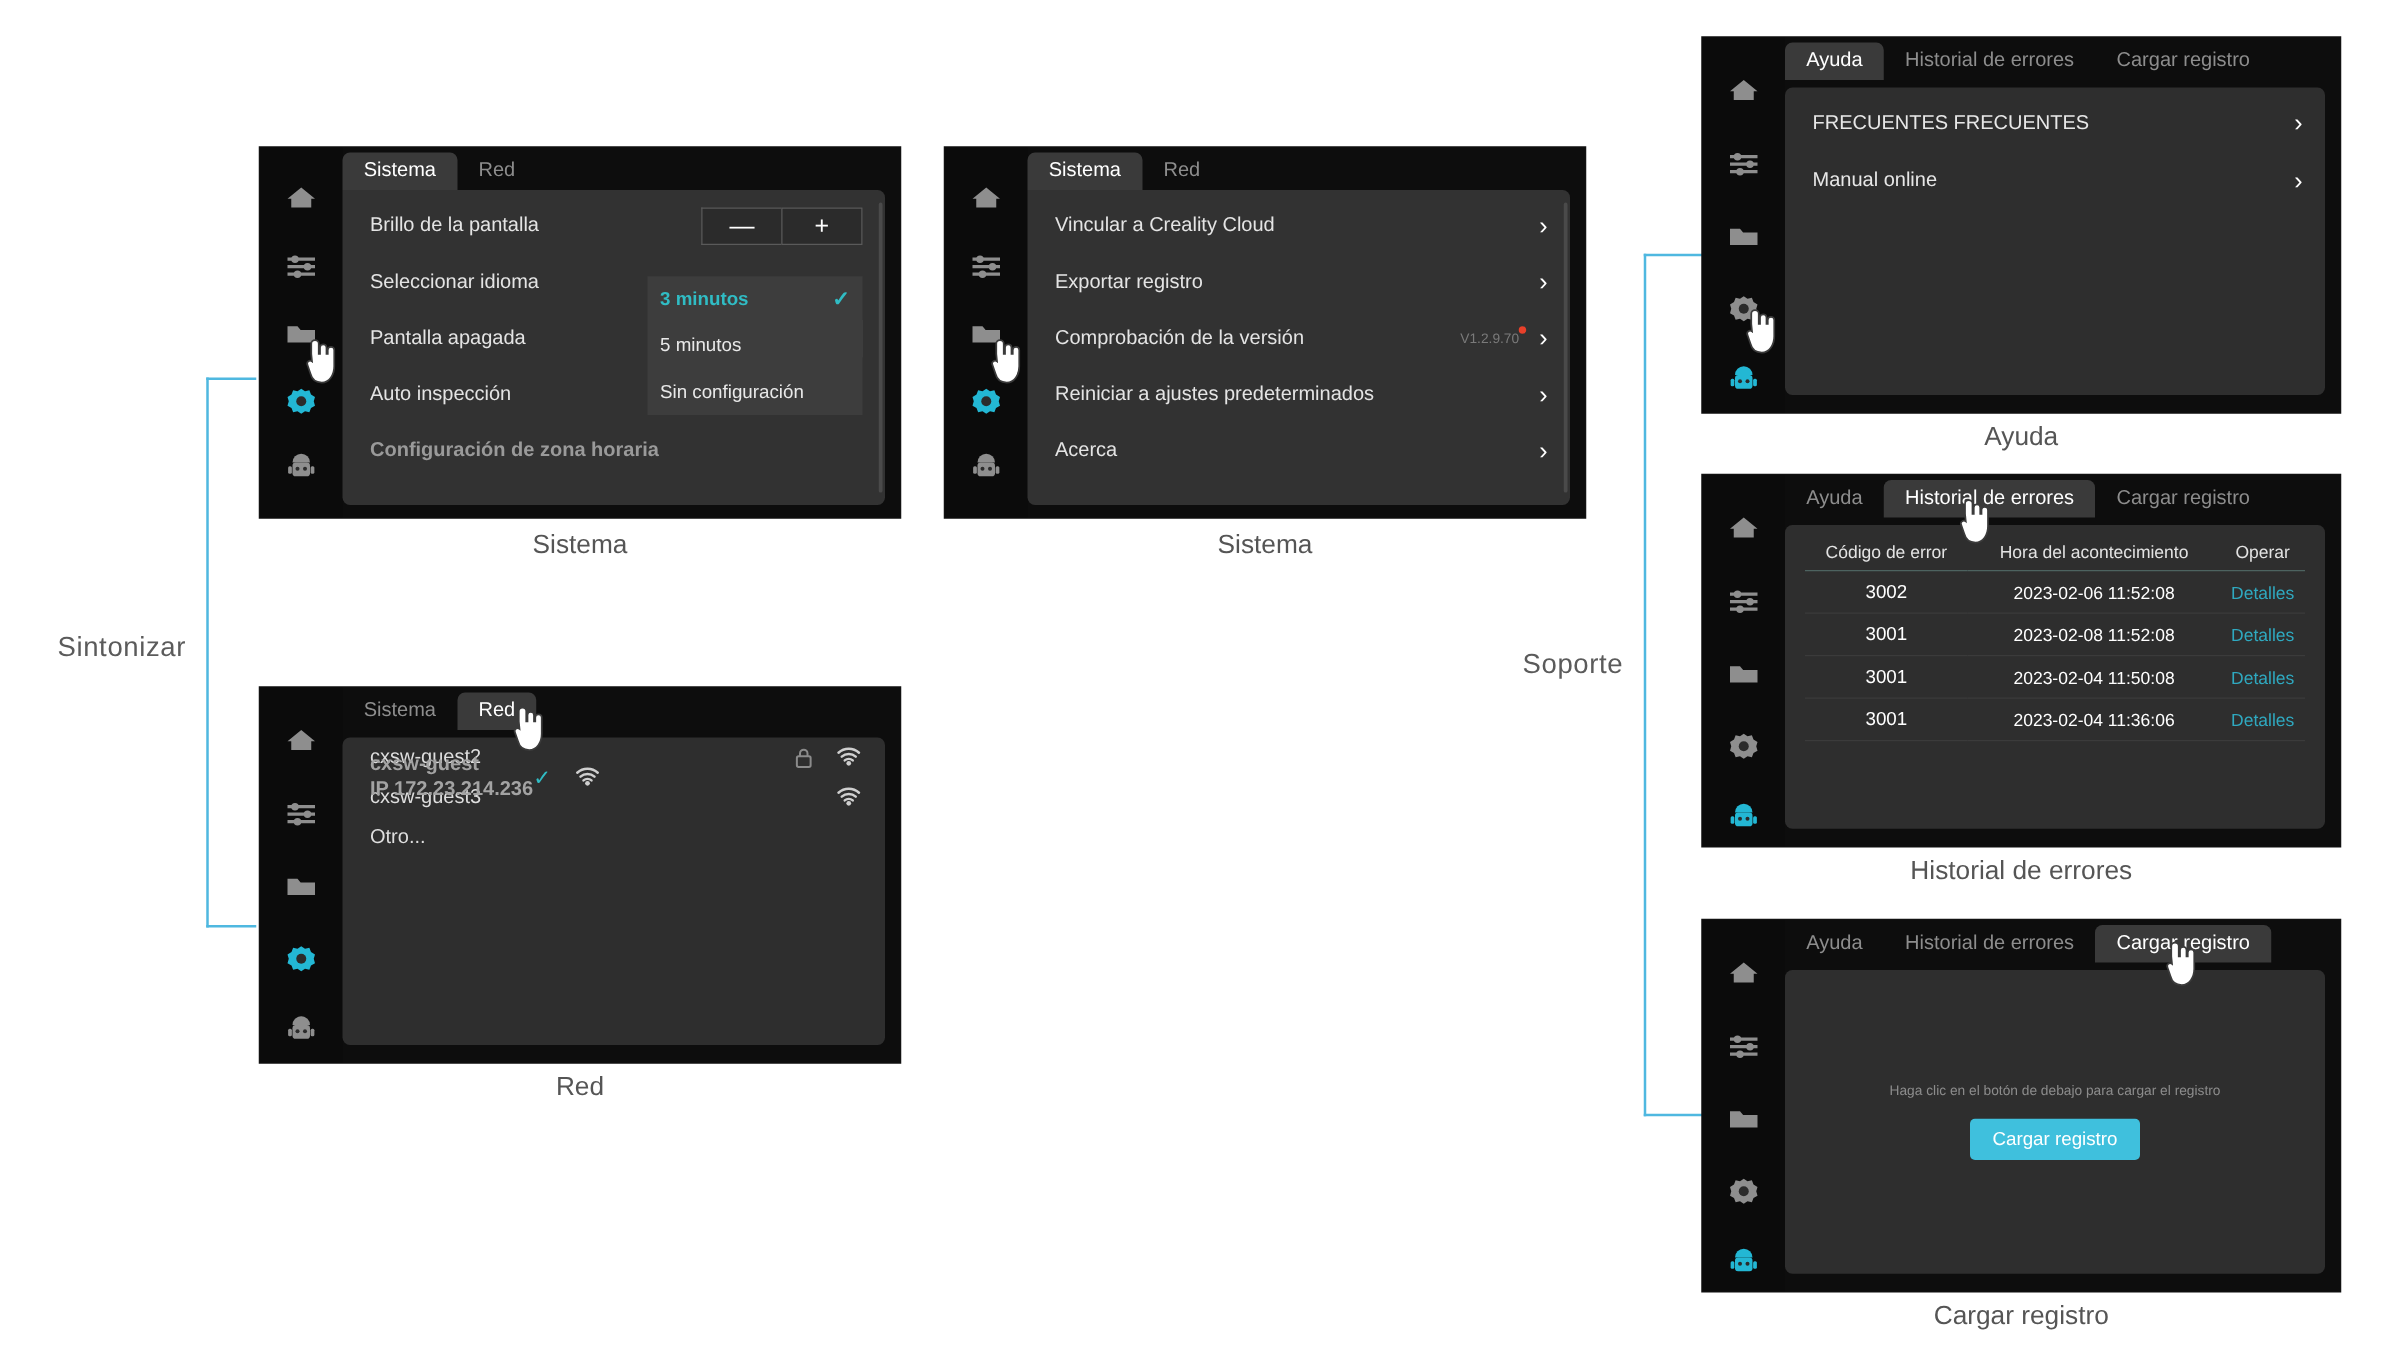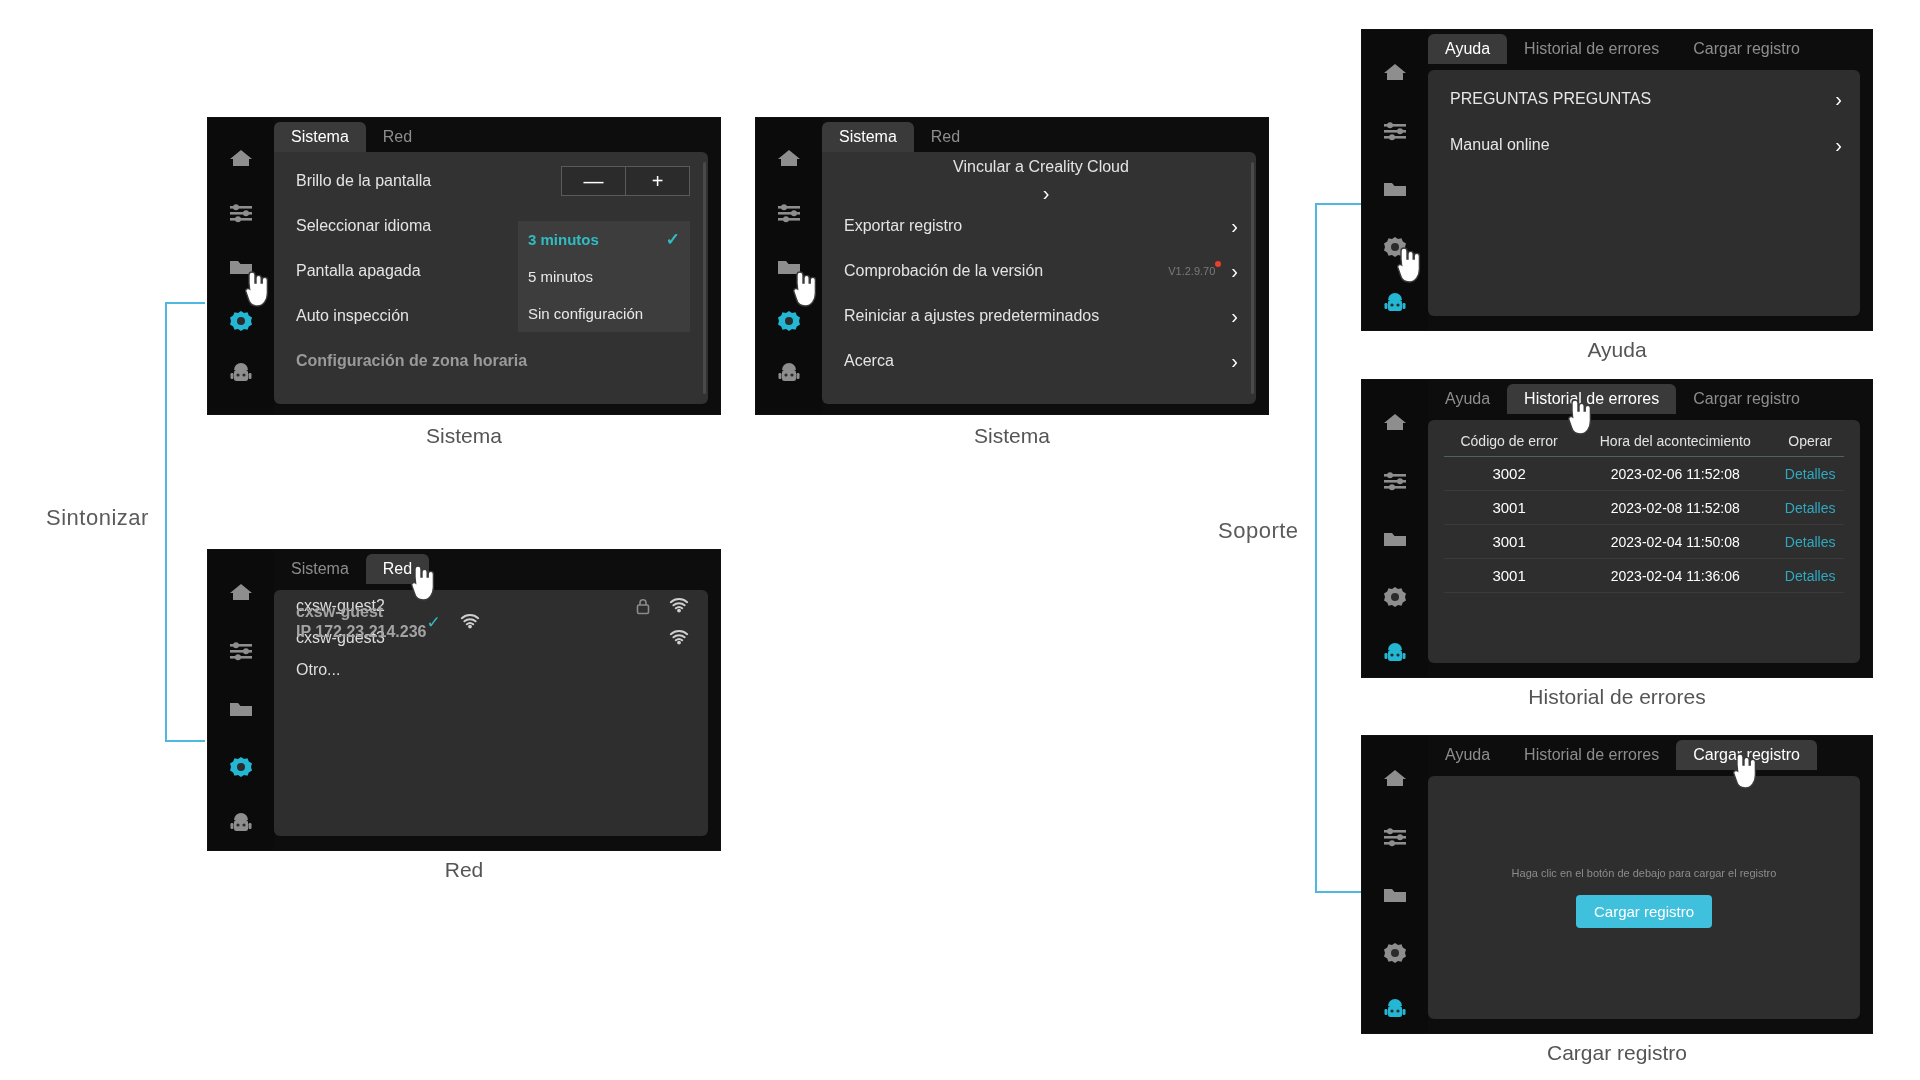--- a/index.html
+++ b/index.html
@@ -396,21 +396,21 @@
       <div class="content">
         <div class="tabbar">
           <div class="tab active">
               <span>Sistema</span>
             </div>
           <div class="tab">
               <span>Red</span>
             </div>
         </div>
         <div class="panel">
-          <div class="srow" style="margin-top:6px;flex-direction:column;">
+          <div class="srow" style="margin-top:6px;">
             <span class="lbl">Vincular a Creality Cloud</span>
             <span class="chev">›</span>
           </div>
           <div class="srow">
             <span class="lbl">Exportar registro</span>
             <span class="chev">›</span>
           </div>
           <div class="srow">
             <span class="lbl">Comprobación de la versión</span>
             <span class="ver">
@@ -589,21 +589,21 @@
             </div>
           <div class="tab">
               <span>Historial de errores</span>
             </div>
           <div class="tab">
               <span>Cargar registro</span>
             </div>
         </div>
         <div class="panel inset" style="margin:6px 0 14px 0;">
           <div class="hrow" style="margin-top:6px;">
-            <span class="lbl">PREGUNTAS PREGUNTAS</span>
+            <span class="lbl">FRECUENTES FRECUENTES</span>
             <span class="chev">›</span>
           </div>
           <div class="hrow">
             <span class="lbl">Manual online</span>
             <span class="chev">›</span>
           </div>
         </div>
       </div>
     </div>
   </div>

